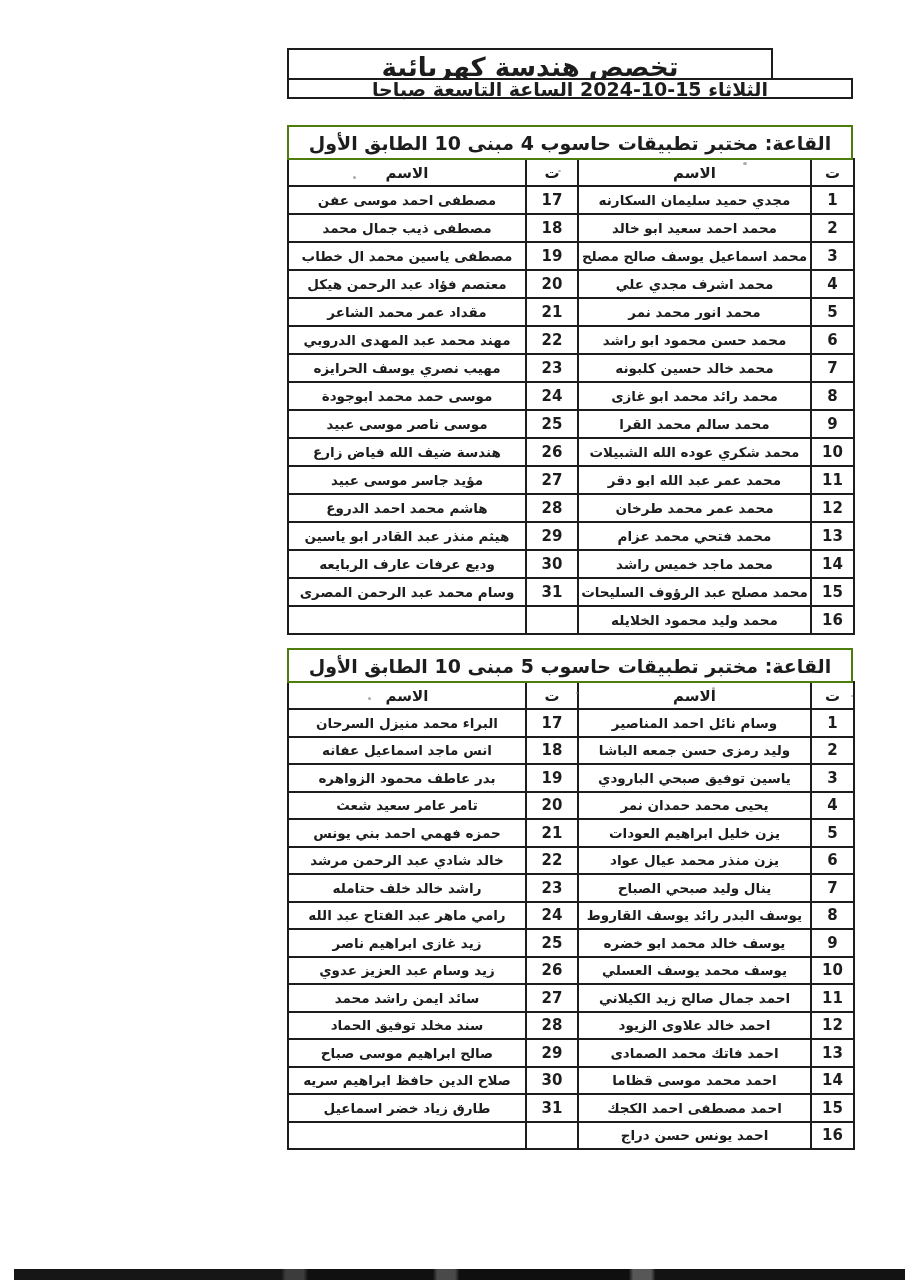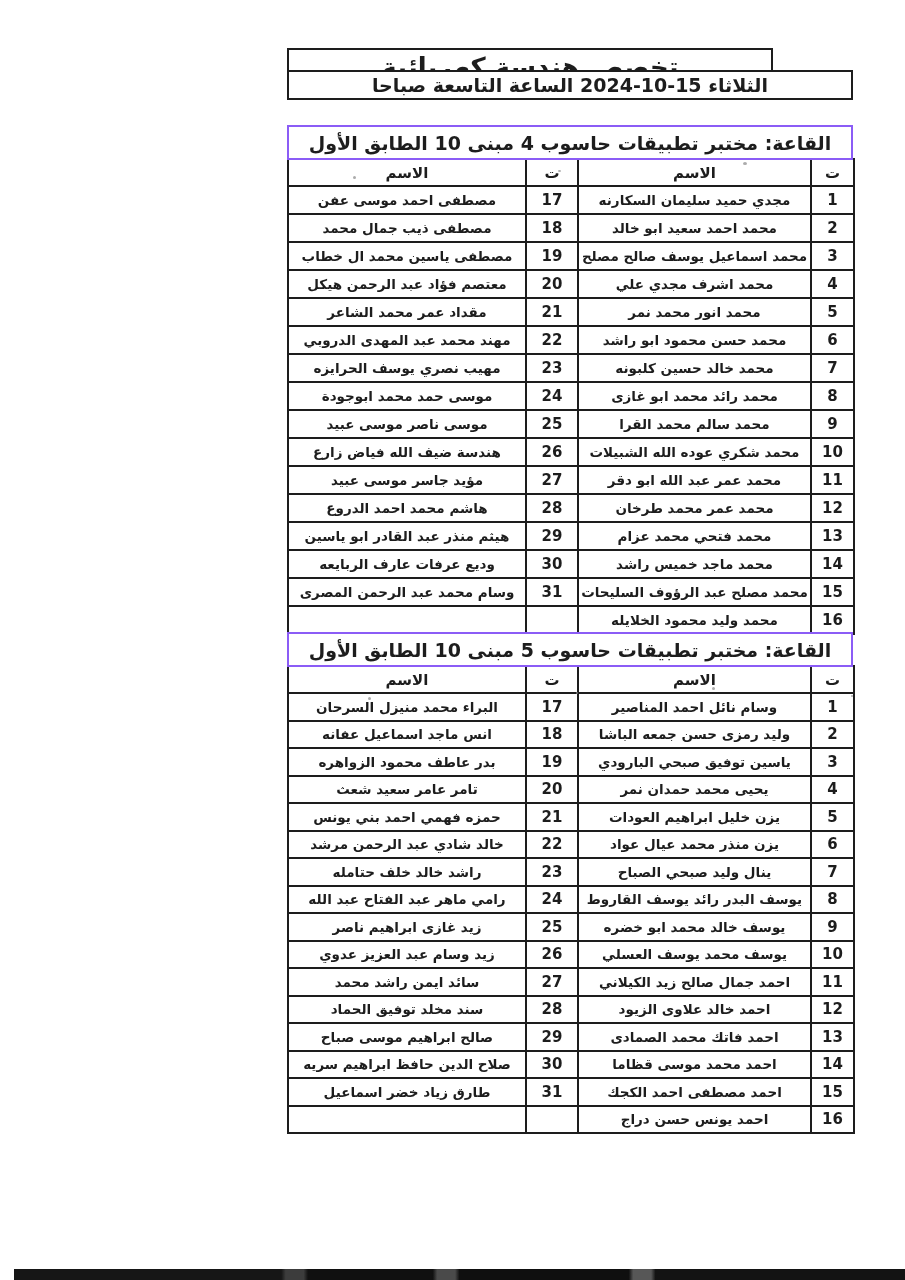--- a/index.html
+++ b/index.html
@@ -17,30 +17,30 @@
     border:2px solid #1d1d1d;
     box-sizing:border-box;
     display:flex;align-items:center;justify-content:center;
     background:#fff;
   }
   .title{
     left:287px;top:48px;width:486px;height:37px;
     font-size:26px;font-weight:bold;
   }
   .subtitle{
-    left:287px;top:70px;width:566px;height:30px;
+    left:287px;top:78px;width:566px;height:21px;
     font-size:19px;font-weight:bold;
   }
   .table-block{
     position:absolute;left:287px;width:566px;
   }
   .hall{
     position:relative;
     width:566px;height:35px;
-    border:2px solid #8b5cf6;box-sizing:border-box;
+    border:2px solid #4d7c0f;box-sizing:border-box;
     display:flex;align-items:center;justify-content:center;
     font-size:19px;font-weight:bold;
     background:#fff;
   }
   table.roster{
     margin-top:-2px;
     border-collapse:collapse;
     table-layout:fixed;
     width:566px;
     background:#fff;
@@ -197,21 +197,21 @@
           <tr>
             <td class="num">16</td>
             <td class="name">محمد وليد محمود الخلايله</td>
             <td class="num ghost"></td>
             <td class="name ghost"></td>
           </tr>
         </tbody>
     </table>
   </section>
 
-  <section class="table-block" style="top:632px">
+  <section class="table-block" style="top:648px">
     <div class="hall" dir="rtl">القاعة: مختبر تطبيقات حاسوب 5 مبنى 10 الطابق الأول</div>
     <table class="roster" id="table-2" dir="rtl">
       <colgroup>
         <col class="c-num-r">
           <col class="c-name-r">
         <col class="c-num-l">
           <col class="c-name-l">
       </colgroup>
       <thead>
         <tr>

